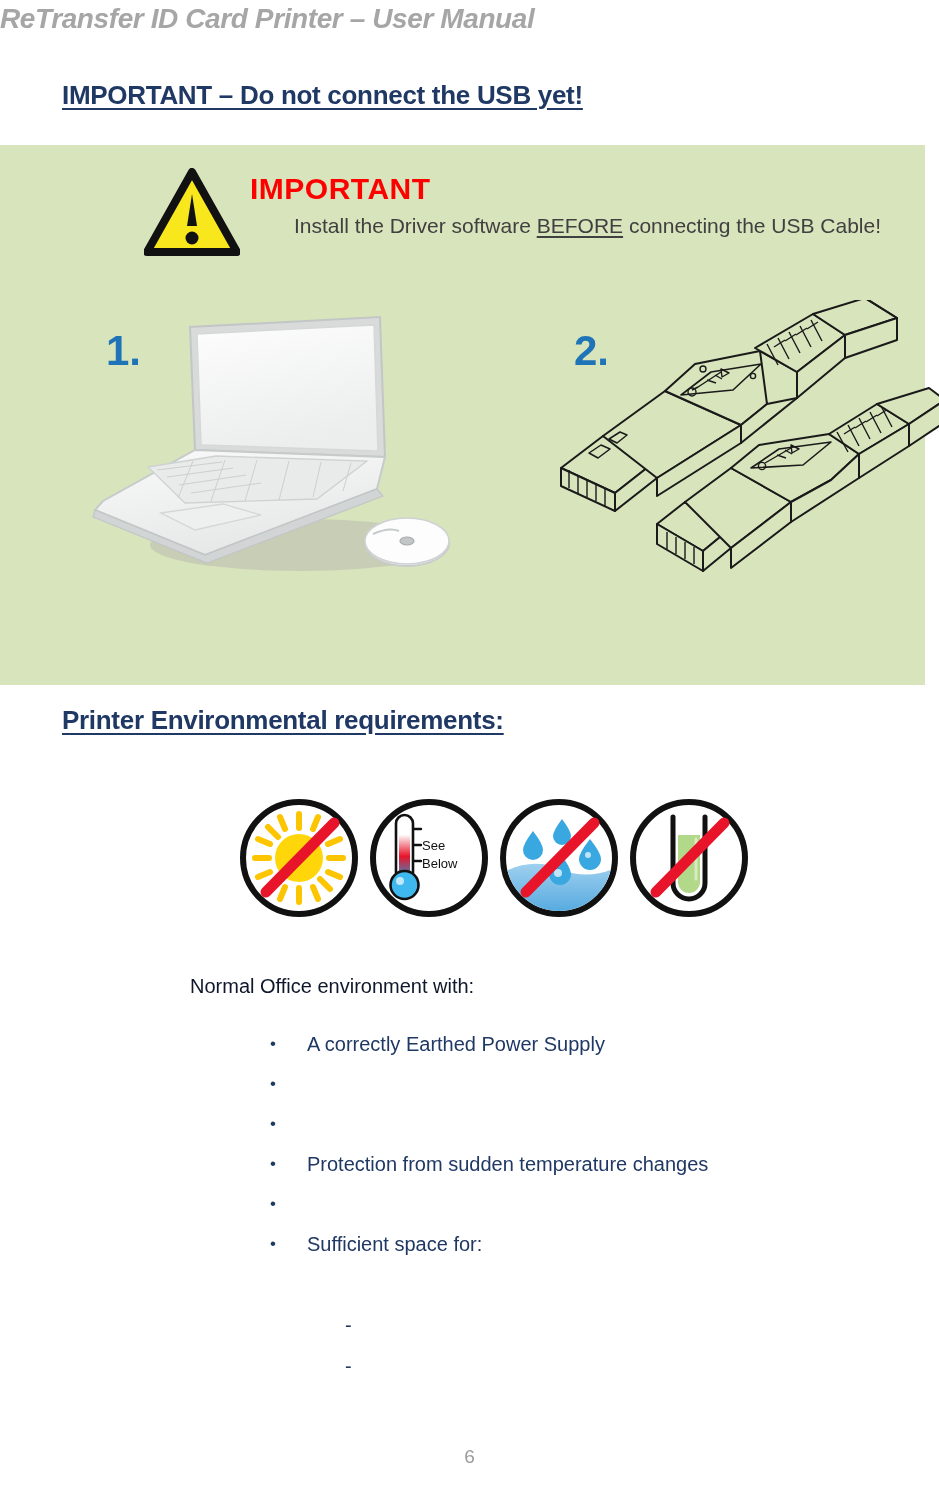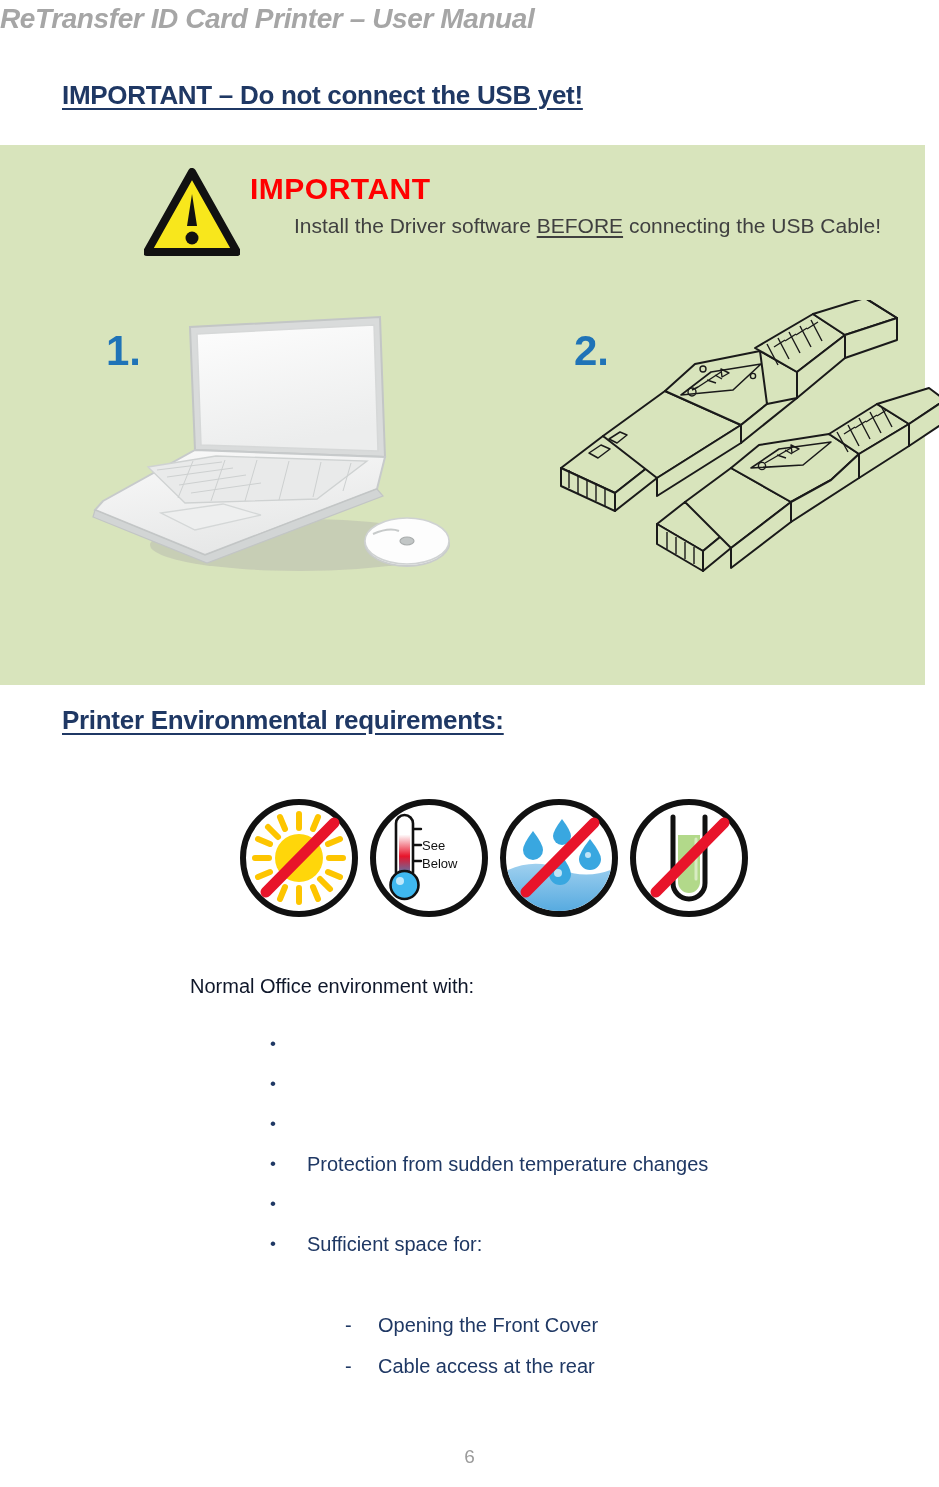--- a/index.html
+++ b/index.html
@@ -418,20 +418,21 @@
     </svg>
   </div>
 </div>
 
 <div class="intro-line">Normal Office environment with:</div>
 
 <div class="bullet-list">
 
   <div class="bullet-item">
     <span class="dot">•</span>
+    <span class="btxt">A correctly Earthed Power Supply</span>
   </div>
 
   <div class="bullet-item">
     <span class="dot">•</span>
   </div>
 
   <div class="bullet-item">
     <span class="dot">•</span>
   </div>
 
@@ -446,21 +447,19 @@
 
   <div class="bullet-item">
     <span class="dot">•</span>
     <span class="btxt">Sufficient space for:</span>
   </div>
 </div>
 
 <div class="sub-list">
   <div class="sub-item">
     <span class="dash">-</span>
-    <span class="stxt">Opening the Front Cover</span>
   </div>
   <div class="sub-item">
     <span class="dash">-</span>
-    <span class="stxt">Cable access at the rear</span>
   </div>
 </div>
 
 <div class="page-num">6</div>
 
 </body></html>

